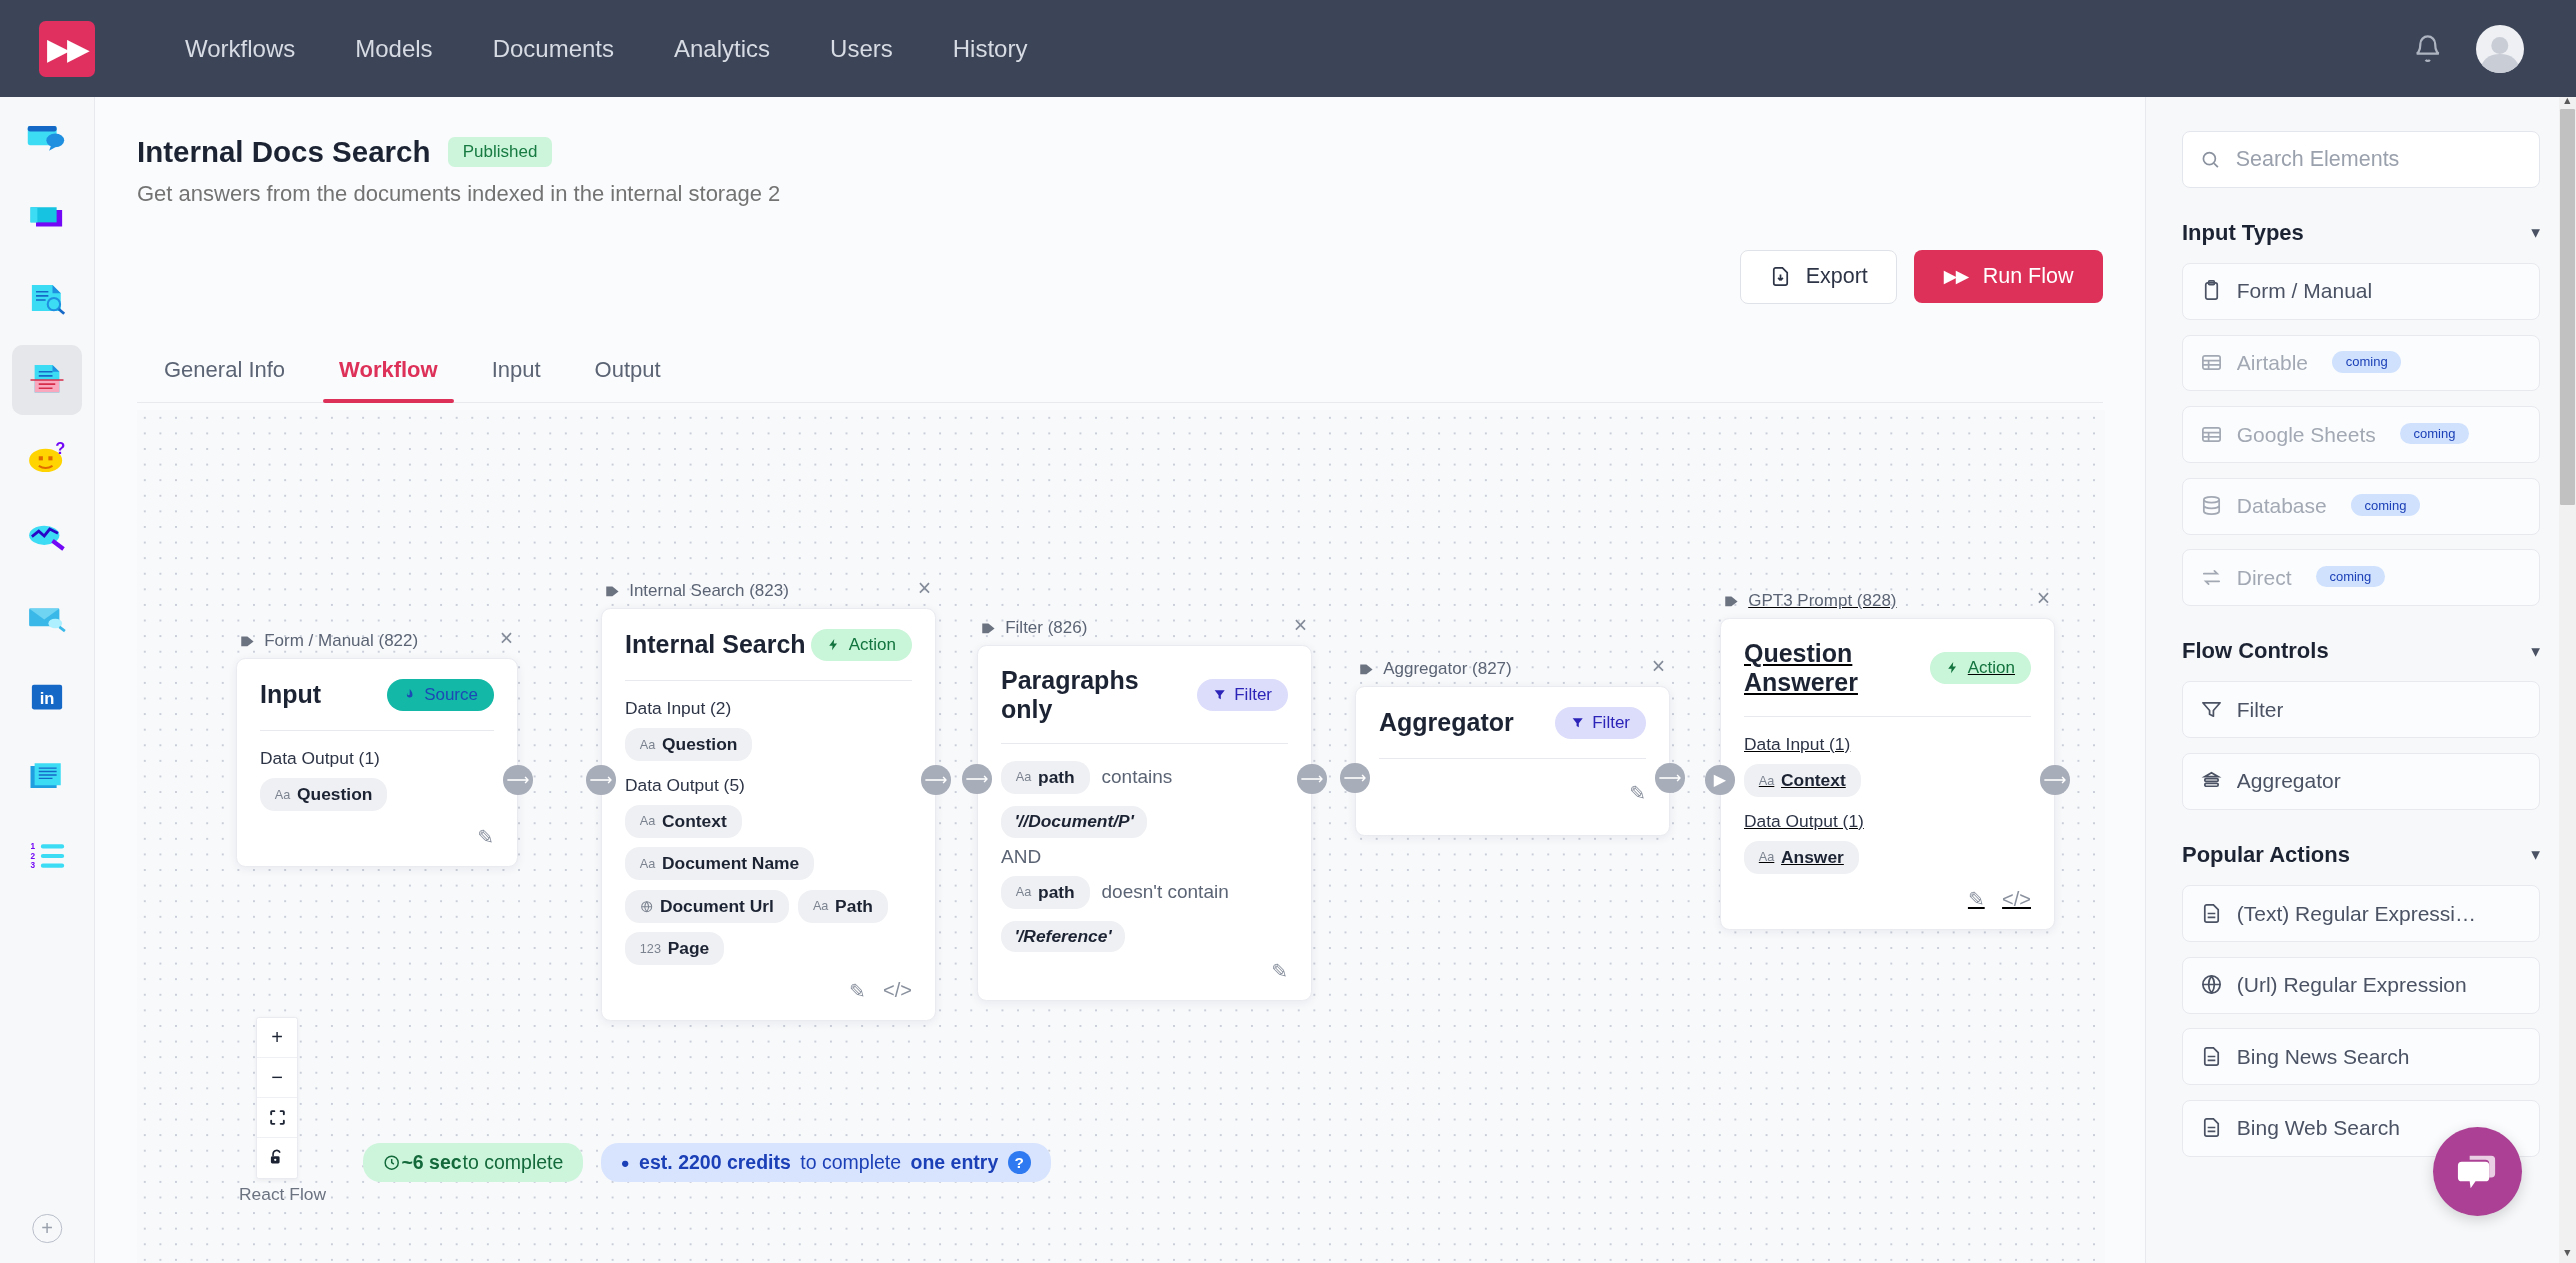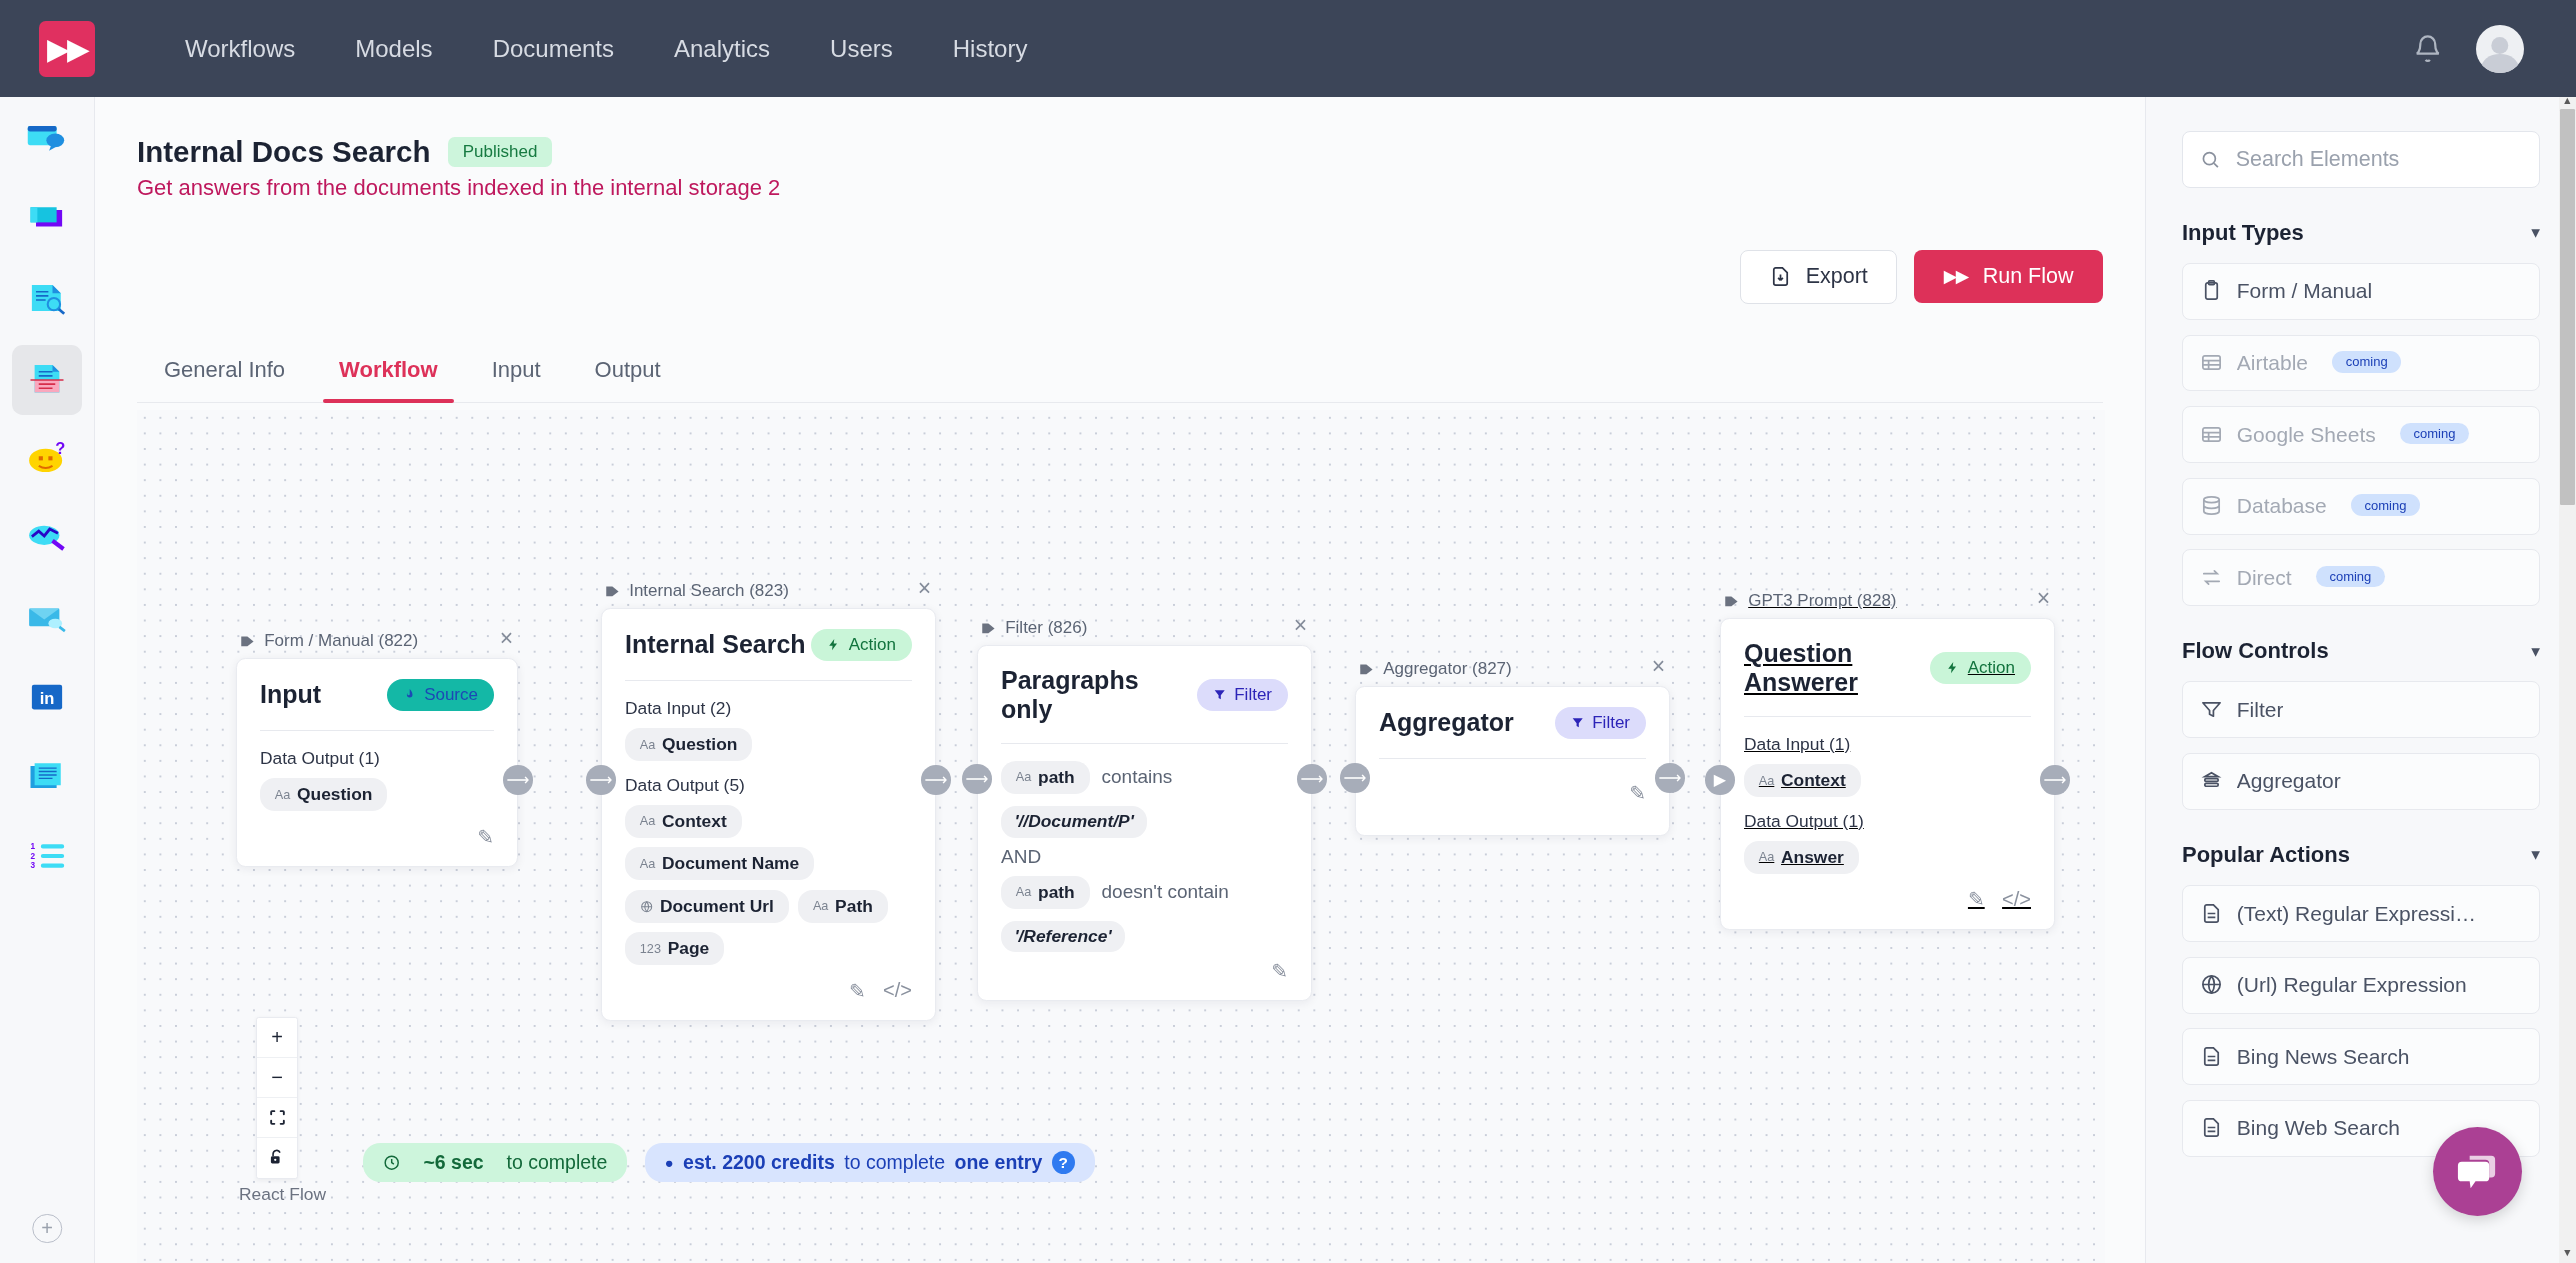--- a/index.html
+++ b/index.html
@@ -64,21 +64,21 @@
     position: absolute; top: 97px; left: 95px; width: 2050px; height: 1166px;
     background: #fafbfc;
   }
   .page-head { padding: 38px 0 0 42px; }
   .title-row { display: flex; align-items: center; gap: 17.4px; }
   .page-title { font-size: 29.5px; font-weight: 700; color: #1c2333; }
   .badge-pub {
     background: #cdf5dc; color: #167a41; font-size: 17px; font-weight: 500;
     padding: 4.7px 14.8px; border-radius: 6.7px;
   }
-  .page-sub { font-size: 22px; color: #be185d; margin-top: 6px; }
+  .page-sub { font-size: 22px; color: #737373; margin-top: 12px; }
 
   .head-actions {
     position: absolute; top: 153px; right: 42px; display: flex; gap: 17.4px; align-items: center;
   }
   .btn-export {
     display: flex; align-items: center; gap: 13.4px; background: #fff;
     border: 0.7px solid #dfe2e8; border-radius: 8px; padding: 13.4px 28px;
     font-size: 21.5px; color: #2d3446; cursor: pointer;
   }
   .btn-run {
@@ -172,21 +172,21 @@
     border-bottom: 0.7px solid #eef0f3; cursor: pointer; font-size: 20px; color: #1c2333;
   }
   .zoom-btn:last-child { border-bottom: none; }
   .rf-label {
     position: absolute; left: 144px; bottom: 58px; font-size: 17.4px; color: #6b7280; z-index: 20;
   }
   .statusbar {
     position: absolute; left: 268px; bottom: 81px; display: flex; gap: 17.4px; align-items: center; z-index: 20;
   }
   .st-green {
-    display: flex; align-items: center; gap: 23px; background: #cdf5dc;
+    display: flex; align-items: center; gap: 1px; background: #cdf5dc;
     border-radius: 17.4px; padding: 8px 20px; font-size: 19.5px; color: #13693a;
   }
   .st-blue {
     display: flex; align-items: center; gap: 9.4px; background: #d8e4fe;
     border-radius: 17.4px; padding: 8px 20px; font-size: 19.5px; color: #1b3fb6;
   }
   .st-b { font-weight: 700; }
   .qmark {
     width: 23px; height: 23px; border-radius: 50%; background: #2f7af0; color: #fff;
     font-size: 15.4px; line-height: 23px; text-align: center; font-weight: 700; cursor: pointer;

